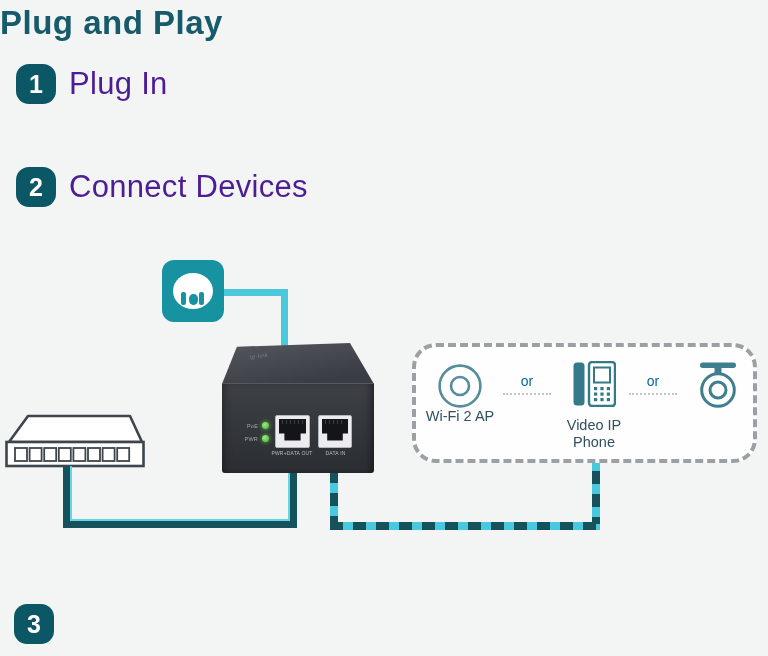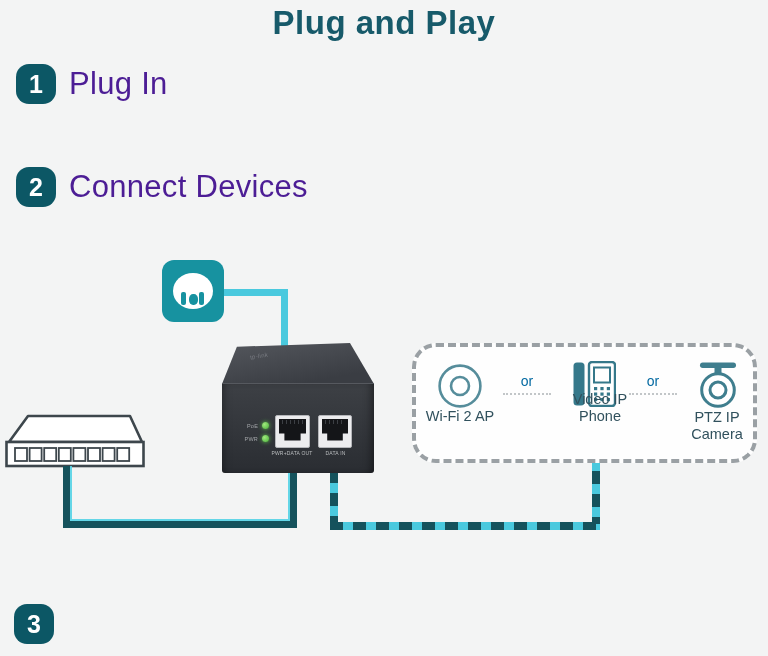--- a/index.html
+++ b/index.html
@@ -1,21 +1,21 @@
 <!DOCTYPE html>
 <html><head>
 <meta charset="utf-8">
 <style>
   html,body{margin:0;padding:0;}
   body{font-family:"Liberation Sans", sans-serif; background:#e9eaea;}
   .canvas{position:relative;width:768px;height:656px;background:#f3f4f4;overflow:hidden;}
   .abs{position:absolute;}
 
   
-  .page-title{left:0;right:0;top:4px;text-align:center;font-size:33px;font-weight:bold;color:#175a6a;letter-spacing:.5px;}
+  .page-title{left:0;right:0;top:4px;font-size:33px;font-weight:bold;color:#175a6a;letter-spacing:.5px;}
   .step{display:flex;align-items:center;gap:13px;}
   .step-badge{width:40px;height:40px;border-radius:13px;background:#0c5765;color:#ffffff;
     font-size:25px;font-weight:bold;display:flex;align-items:center;justify-content:center;}
   .step-label{font-size:31px;color:#4c1d95;letter-spacing:.3px;}
 
   
   .outlet{left:162px;top:260px;width:62px;height:62px;background:#1792a0;border-radius:12px;}
   .outlet-face{position:absolute;left:11px;top:13px;width:40px;height:36px;background:#ffffff;border-radius:50%;}
   .outlet-slot{position:absolute;width:5px;height:13px;background:#1792a0;border-radius:2px;top:19px;}
   .outlet-ground{position:absolute;left:26.5px;top:34px;width:9px;height:11px;background:#1792a0;border-radius:45%;}
@@ -167,31 +167,30 @@
           <rect x="28.4" y="26" width="3.2" height="3.2"></rect>
           <rect x="34.8" y="26" width="3.2" height="3.2"></rect>
         <rect x="22" y="31.5" width="3.2" height="3.2"></rect>
           <rect x="28.4" y="31.5" width="3.2" height="3.2"></rect>
           <rect x="34.8" y="31.5" width="3.2" height="3.2"></rect>
         <rect x="22" y="37" width="3.2" height="3.2"></rect>
           <rect x="28.4" y="37" width="3.2" height="3.2"></rect>
           <rect x="34.8" y="37" width="3.2" height="3.2"></rect>
       </g>
     </svg>
-    <div class="dev-label" style="left:143px;top:44px;width:70px;margin-left:6px;">Video IP Phone</div>
+    <div class="dev-label" style="left:143px;top:70px;width:70px;">Video IP Phone</div>
 
     <div class="or-label" style="left:217px;top:26px;">or</div>
     <div class="or-dots" style="left:213px;top:46px;"></div>
 
     <svg class="dev-icon" style="left:282px;top:14px;" width="40" height="47" viewBox="0 0 40 47">
       <rect x="2" y="1.5" width="36" height="5.5" rx="2.7" fill="#3f7e8e"></rect>
       <rect x="16.5" y="6" width="7" height="8" fill="#3f7e8e"></rect>
       <circle cx="20" cy="29" r="16.3" fill="#ffffff" stroke="#3f7e8e" stroke-width="3"></circle>
       <circle cx="20" cy="29" r="8" fill="#ffffff" stroke="#3f7e8e" stroke-width="3"></circle>
     </svg>
-    <div class="dev-label" style="left:266px;top:62px;width:70px;">PTZ IP Camera</div>
   </div>
 
   <div class="abs step" style="left:14px;top:604px;">
     <div class="step-badge">3</div>
   </div>
 
 </div>
 
 </body></html>

